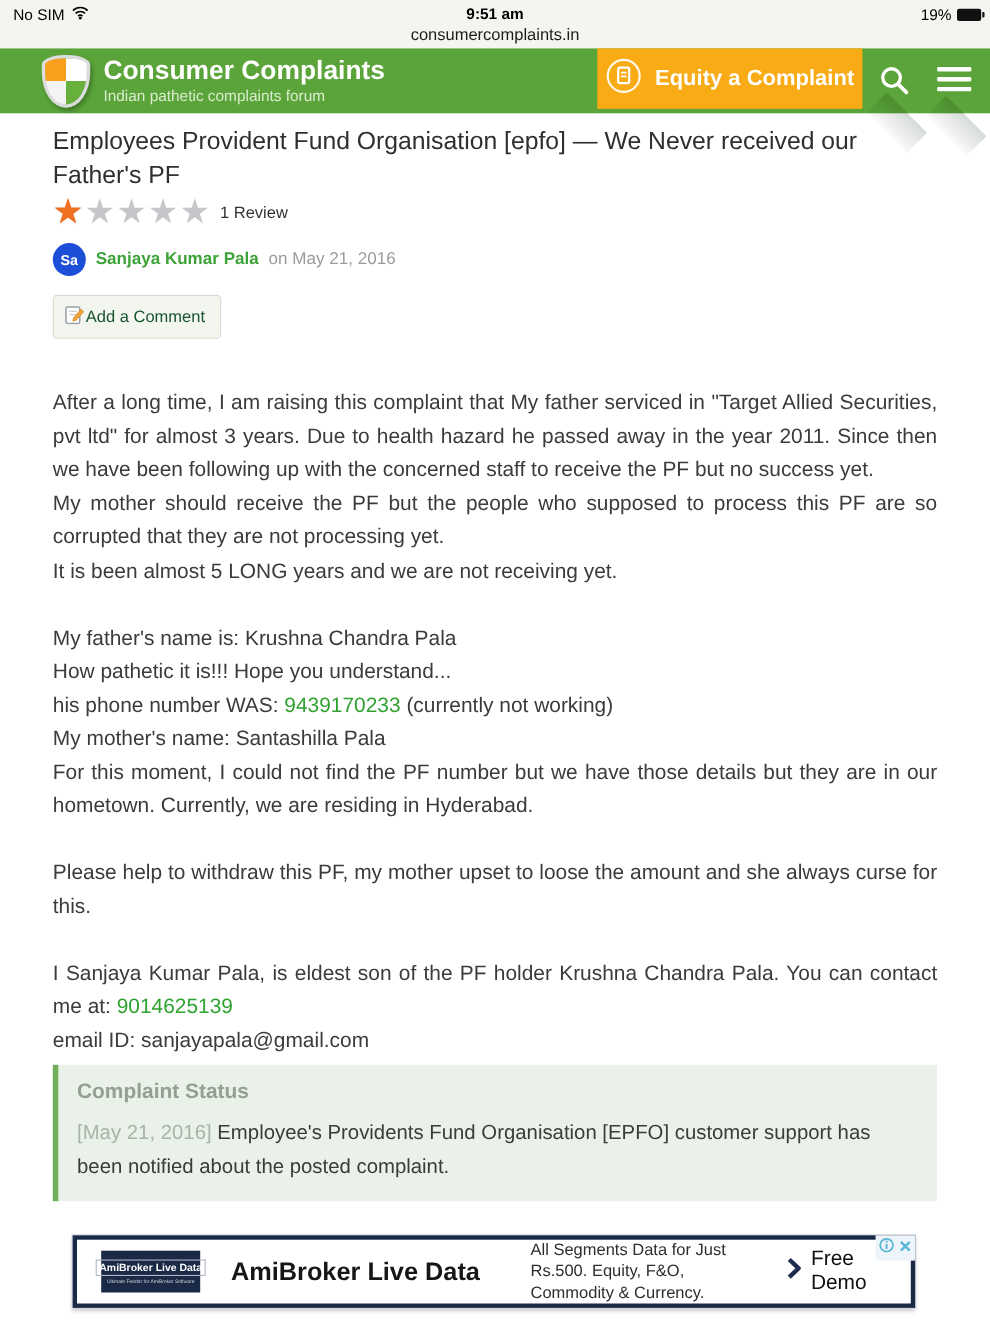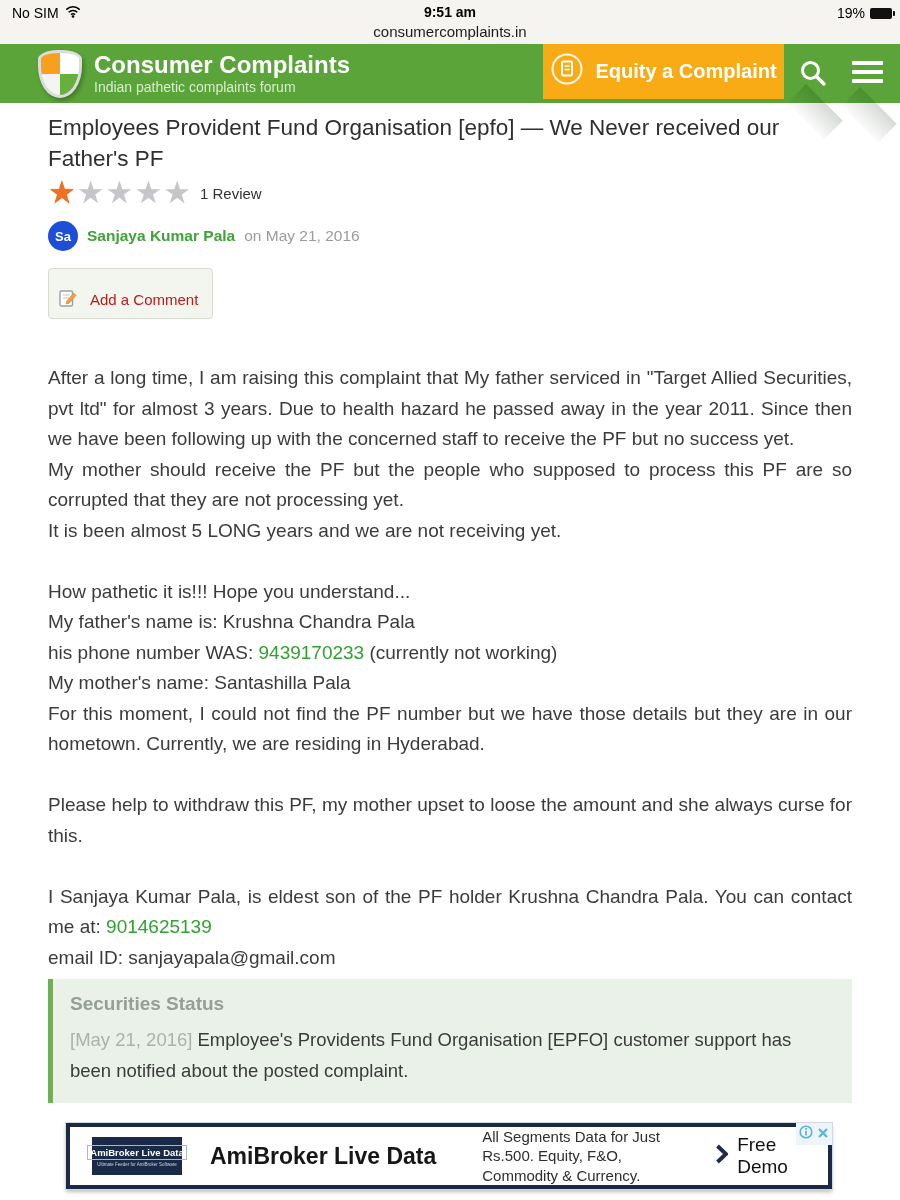--- a/index.html
+++ b/index.html
@@ -50,23 +50,23 @@
   .star::before { content:"★"; }
   .star.filled { color:#ee7020; text-shadow:0 0 1px #d85a1a; }
   .review-label { font-size:15px; color:#333; margin-left:8px; margin-top:3px; }
 
   .author-row { display:flex; align-items:center; gap:9px; margin-top:12px; }
   .avatar { width:30px; height:30px; border-radius:50%; background:#1d4ed8; color:#fff;
             font-size:13px; font-weight:bold; display:flex; align-items:center; justify-content:center; }
   .author-name { color:#3fa339; font-size:15.5px; font-weight:bold; text-decoration:none; }
   .author-date { color:#9b9b9b; font-size:15.5px; }
 
-  .add-comment { margin-top:17px; display:inline-flex; align-items:center; gap:13px;
-     background:#f3f6ee; border:1px solid #d8dcd0; border-radius:4px; padding:20px 14px 8px 10px;
-     font-size:15px; color:#b91c1c; font-family:inherit; cursor:pointer; }
+  .add-comment { margin-top:17px; display:inline-flex; align-items:center; gap:1px;
+     background:#f3f6ee; border:1px solid #d8dcd0; border-radius:4px; padding:8px 14px 8px 10px;
+     font-size:15px; color:#14532d; font-family:inherit; cursor:pointer; }
 
   .body-text { margin-top:44px; font-size:19px; line-height:30.5px; color:#3b3b3b; }
   .jp { text-align:justify; }
   .gap { height:30.5px; }
   .phone-link { color:#2fa22f; text-decoration:none; }
 
   .status-box { margin-top:6px; background:#eaf1e9; border-left:5px solid #71ae59;
                 padding:14px 20px 17px 17px; }
   .status-head { color:#93a092; font-size:19px; font-weight:bold; }
   .status-body { margin-top:9px; font-size:18.5px; line-height:31px; color:#3b3b3b; }
@@ -170,38 +170,38 @@
         </svg>
       </span>
       <span>Add a Comment</span>
     </button>
 
     <div class="body-text">
       <div class="jp">After a long time, I am raising this complaint that My father serviced in "Target Allied Securities, pvt ltd" for almost 3 years. Due to health hazard he passed away in the year 2011. Since then we have been following up with the concerned staff to receive the PF but no success yet.</div>
       <div class="jp">My mother should receive the PF but the people who supposed to process this PF are so corrupted that they are not processing yet.</div>
       <div class="jp">It is been almost 5 LONG years and we are not receiving yet.</div>
       <div class="gap"></div>
+      <div>My father's name is: Krushna Chandra Pala</div>
       <div>How pathetic it is!!! Hope you understand...</div>
-      <div>My father's name is: Krushna Chandra Pala</div>
       <div>
         <span>his phone number WAS: </span><a class="phone-link">9439170233</a><span> (currently not working)</span>
       </div>
       <div>My mother's name: Santashilla Pala</div>
       <div class="jp">For this moment, I could not find the PF number but we have those details but they are in our hometown. Currently, we are residing in Hyderabad.</div>
       <div class="gap"></div>
       <div class="jp">Please help to withdraw this PF, my mother upset to loose the amount and she always curse for this.</div>
       <div class="gap"></div>
       <div class="jp">
         <span>I Sanjaya Kumar Pala, is eldest son of the PF holder Krushna Chandra Pala. You can contact me at: </span><a class="phone-link">9014625139</a>
       </div>
       <div>email ID: sanjayapala@gmail.com</div>
     </div>
 
     <div class="status-box">
-      <div class="status-head">Securities Status</div>
+      <div class="status-head">Complaint Status</div>
       <div class="status-body">
         <span class="status-date">[May 21, 2016]</span><span> Employee's Providents Fund Organisation [EPFO] customer support has been notified about the posted complaint.</span>
       </div>
     </div>
   </div>
 
   <div class="ad">
     <div class="ad-logo">
       <span class="ad-logo-l1">AmiBroker Live Data</span>
       <span class="ad-logo-l2">Ultimate Feeder for AmiBroker Software</span>

